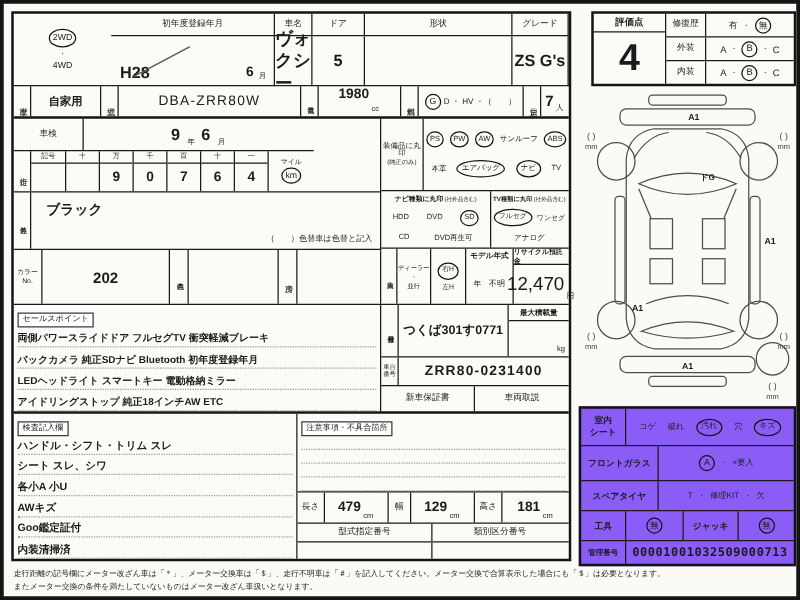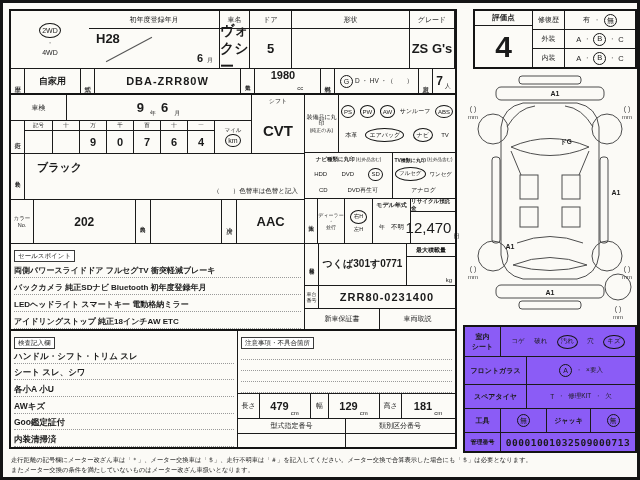--- a/index.html
+++ b/index.html
@@ -43,36 +43,36 @@
       <div class="ctr lab br bb">車名</div>
       <div class="ctr lab br bb">ドア</div>
       <div class="ctr lab br bb">形状</div>
       <div class="ctr lab br bb">グレード</div>
       <div class="col ctr bb" style="grid-row:1/3;gap:1px">
         <span class="circ" style="font-size:7px">2WD</span>
         <span style="font-size:6px">・</span>
         <span style="font-size:7px">4WD</span>
       </div>
       <div class="br bb" style="position:relative">
-        <span style="position:absolute;left:7px;top:2px;font-size:13px;font-weight:700">H28</span>
+        <span style="position:absolute;left:7px;top:21px;font-size:13px;font-weight:700">H28</span>
         <span style="position:absolute;left:14px;top:20px;width:52px;height:1px;background:#555;transform:rotate(-28deg)"></span>
         <span style="position:absolute;right:16px;bottom:4px;font-size:11px;font-weight:700">6</span>
         <span style="position:absolute;right:6px;bottom:3px;font-size:6px">月</span>
       </div>
       <div class="ctr br bb" style="font-size:14px;font-weight:700">ヴォクシー</div>
       <div class="ctr br bb" style="font-size:13px;font-weight:700">5</div>
       <div class="ctr br bb"></div>
       <div class="ctr br bb" style="font-size:13px;font-weight:700">ZS G's</div>
     </div>
 
     <div class="r" style="height:26px;border-bottom:2px solid #141414">
       <div class="vlab br" style="width:14px">車歴</div>
       <div class="ctr br" style="width:56px;font-size:9px;font-weight:700">自家用</div>
       <div class="vlab br" style="width:14px">型式</div>
-      <div class="ctr br" style="width:146px;font-size:11px;font-weight:700;letter-spacing:1px">DBA-ZRR80W</div>
+      <div class="ctr br" style="width:146px;font-size:11px;font-weight:400;letter-spacing:1px">DBA-ZRR80W</div>
       <div class="vlab br" style="width:14px;font-size:5.5px">排気量</div>
       <div class="r br" style="width:66px;justify-content:center">
         <span style="font-size:11px;font-weight:700">1980</span>
         <span class="unit">cc</span>
       </div>
       <div class="vlab br" style="width:14px">燃料</div>
       <div class="r br" style="width:84px;align-items:center;justify-content:center;gap:2px">
         <span class="circ sm" style="font-size:7px">G</span>
         <span style="font-size:6.5px">D ・ HV ・（　　）</span>
       </div>
@@ -126,39 +126,34 @@
               <div class="col br" style="width:27px">
                 <div class="ctr lab55 bb" style="height:10px">一</div>
                 <div class="ctr val" style="flex:1">4</div>
               </div>
               <div class="col ctr" style="width:36px;gap:1px">
                 <span class="lab55">マイル</span>
                 <span class="circ sm" style="font-size:7px">km</span>
               </div>
             </div>
           </div>
-          <div class="col bl" style="width:54px">
-            <div class="ctr lab6" style="height:12px">シフト</div>
-            <div class="ctr" style="flex:1;font-size:15px;font-weight:600">CVT</div>
-          </div>
         </div>
         <div class="r bt" style="height:46px">
           <div class="vlab br" style="width:14px;font-size:5.5px">外装色</div>
           <div style="flex:1;position:relative">
             <span style="position:absolute;left:12px;top:6px;font-size:11px;font-weight:700">ブラック</span>
             <span style="position:absolute;right:6px;bottom:3px;font-size:6.5px">（　　）色替車は色替と記入</span>
           </div>
         </div>
         <div class="r bt" style="height:44px">
           <div class="ctr lab55 br" style="width:23px;flex-direction:column">カラーNo.</div>
           <div class="ctr br" style="width:102px;font-size:12px;font-weight:700">202</div>
           <div class="vlab br" style="width:15px;font-size:5.5px">内装色</div>
           <div class="ctr br" style="width:72px"></div>
           <div class="vlab br" style="width:15px">冷房</div>
-          <div class="ctr" style="width:67px;font-size:13px;font-weight:600">AAC</div>
         </div>
       </div>
 
       <div class="col" style="width:150px">
         <div class="r bb" style="height:58px">
           <div class="col ctr lab6 br" style="width:34px;gap:1px;padding:1px">
             <span>装備品に丸印</span>
             <span style="font-size:5px">(純正のみ)</span>
           </div>
           <div class="col" style="flex:1;justify-content:space-evenly;padding:0 2px">

